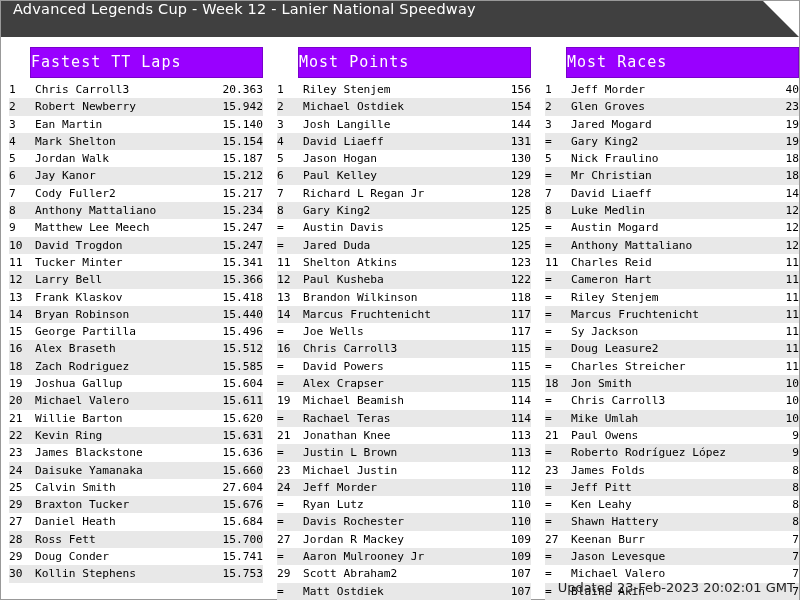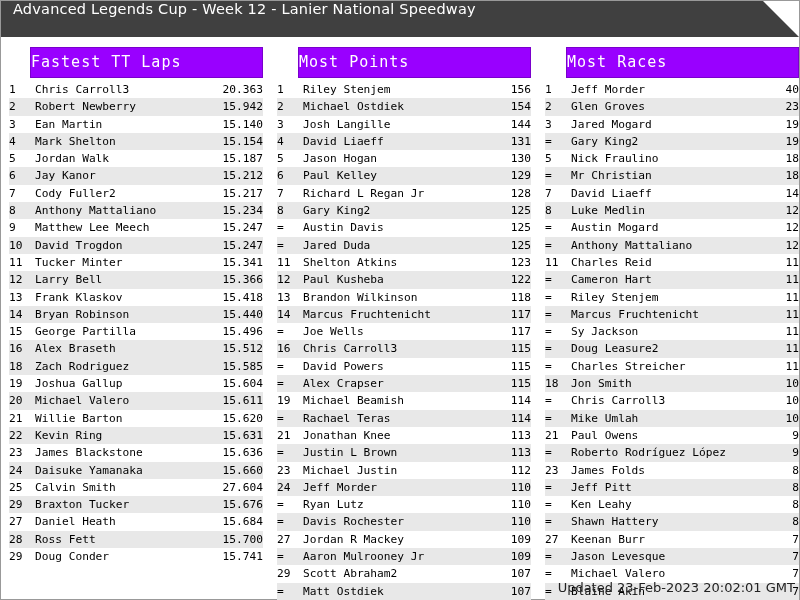--- a/index.html
+++ b/index.html
@@ -268,20 +268,25 @@
             <tr class="alt">
               <td class="pos">28</td>
               <td class="name">Ross Fett</td>
               <td class="val">15.700</td>
             </tr>
             <tr>
               <td class="pos">29</td>
               <td class="name">Doug Conder</td>
               <td class="val">15.741</td>
             </tr>
+            <tr class="alt">
+              <td class="pos">30</td>
+              <td class="name">Kollin Stephens</td>
+              <td class="val">15.753</td>
+            </tr>
           </tbody>
       </table>
     </div>
 
     <div class="col">
       <div class="col-header">Most Points</div>
       <table class="lb">
         <tbody>
             <tr>
               <td class="pos">1</td>

